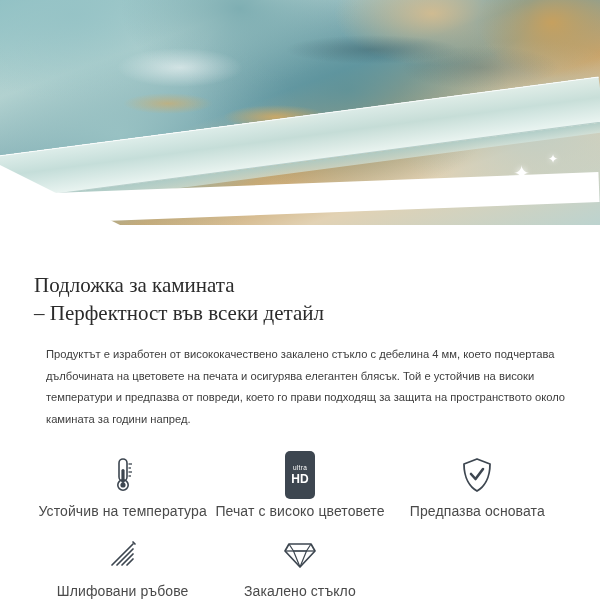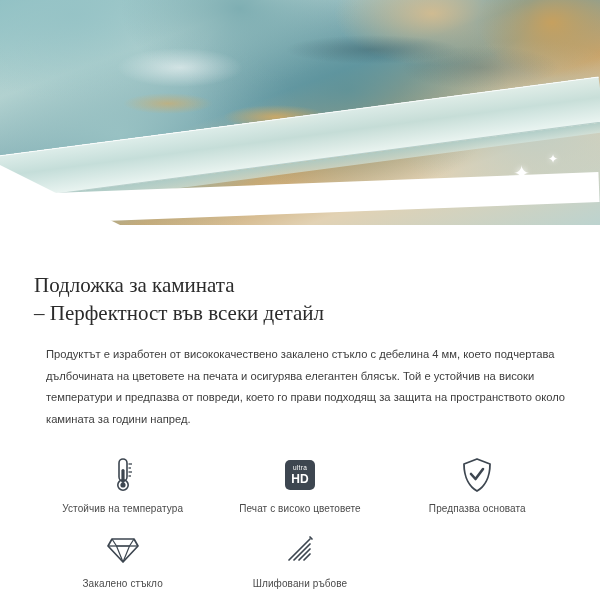--- a/index.html
+++ b/index.html
@@ -140,27 +140,27 @@
     text-align: center;
   }
   .feature-icon {
     height: 44px;
     display: flex;
     align-items: center;
     justify-content: center;
   }
   .feature-label {
     margin-top: 6px;
-    font-size: 10px;
+    font-size: 14px;
     color: #4a4a4a;
     letter-spacing: 0.1px;
   }
   .ultrahd {
     width: 30px;
-    height: 30px;
+    height: 48px;
     border-radius: 5px;
     background: #3d4650;
     color: #ffffff;
     display: flex;
     flex-direction: column;
     align-items: center;
     justify-content: center;
     line-height: 1;
   }
   .ultrahd .u {
@@ -232,43 +232,43 @@
           <svg width="34" height="38" viewBox="0 0 34 38">
             <path d="M17 3 L30 8 C30 22 24 31 17 35 C10 31 4 22 4 8 Z" fill="none" stroke="#3d4650" stroke-width="1.8" stroke-linejoin="round"></path>
             <path d="M11 18 L15.5 23 L23 13" fill="none" stroke="#3d4650" stroke-width="2.6" stroke-linecap="round" stroke-linejoin="round"></path>
           </svg>
         </div>
         <div class="feature-label">Предпазва основата</div>
       </div>
 
       <div class="feature">
         <div class="feature-icon">
-          <svg width="38" height="34" viewBox="0 0 38 34">
-            <path d="M8 6 H30 L34 13 L19 29 L4 13 Z" fill="none" stroke="#3d4650" stroke-width="1.7" stroke-linejoin="round"></path>
-            <path d="M4 13 H34" stroke="#3d4650" stroke-width="1.3"></path>
-            <path d="M8 6 L12.5 13 L19 29" fill="none" stroke="#3d4650" stroke-width="1.2"></path>
-            <path d="M30 6 L25.5 13 L19 29" fill="none" stroke="#3d4650" stroke-width="1.2"></path>
-            <path d="M12.5 13 H25.5" stroke="#3d4650" stroke-width="1.1"></path>
-          </svg>
-        </div>
-        <div class="feature-label">Закалено стъкло</div>
-      </div>
-
-      <div class="feature">
-        <div class="feature-icon">
           <svg width="34" height="34" viewBox="0 0 34 34">
             <path d="M4 28 L28 4 L30 4 L30 6 L6 30 L4 30 Z" fill="#3d4650" opacity="0.0"></path>
             <g stroke="#3d4650" stroke-width="1.7" stroke-linecap="round">
               <line x1="6" y1="27" x2="27" y2="6"></line>
               <line x1="11" y1="27" x2="27" y2="11"></line>
               <line x1="16" y1="27" x2="27" y2="16"></line>
               <line x1="21" y1="27" x2="27" y2="21"></line>
             </g>
             <path d="M27 4 L29 6" stroke="#3d4650" stroke-width="1.7" stroke-linecap="round"></path>
           </svg>
         </div>
         <div class="feature-label">Шлифовани ръбове</div>
       </div>
 
+      <div class="feature">
+        <div class="feature-icon">
+          <svg width="38" height="34" viewBox="0 0 38 34">
+            <path d="M8 6 H30 L34 13 L19 29 L4 13 Z" fill="none" stroke="#3d4650" stroke-width="1.7" stroke-linejoin="round"></path>
+            <path d="M4 13 H34" stroke="#3d4650" stroke-width="1.3"></path>
+            <path d="M8 6 L12.5 13 L19 29" fill="none" stroke="#3d4650" stroke-width="1.2"></path>
+            <path d="M30 6 L25.5 13 L19 29" fill="none" stroke="#3d4650" stroke-width="1.2"></path>
+            <path d="M12.5 13 H25.5" stroke="#3d4650" stroke-width="1.1"></path>
+          </svg>
+        </div>
+        <div class="feature-label">Закалено стъкло</div>
+      </div>
+
 
     </div>
   </div>
 </div>
 
 </body></html>

